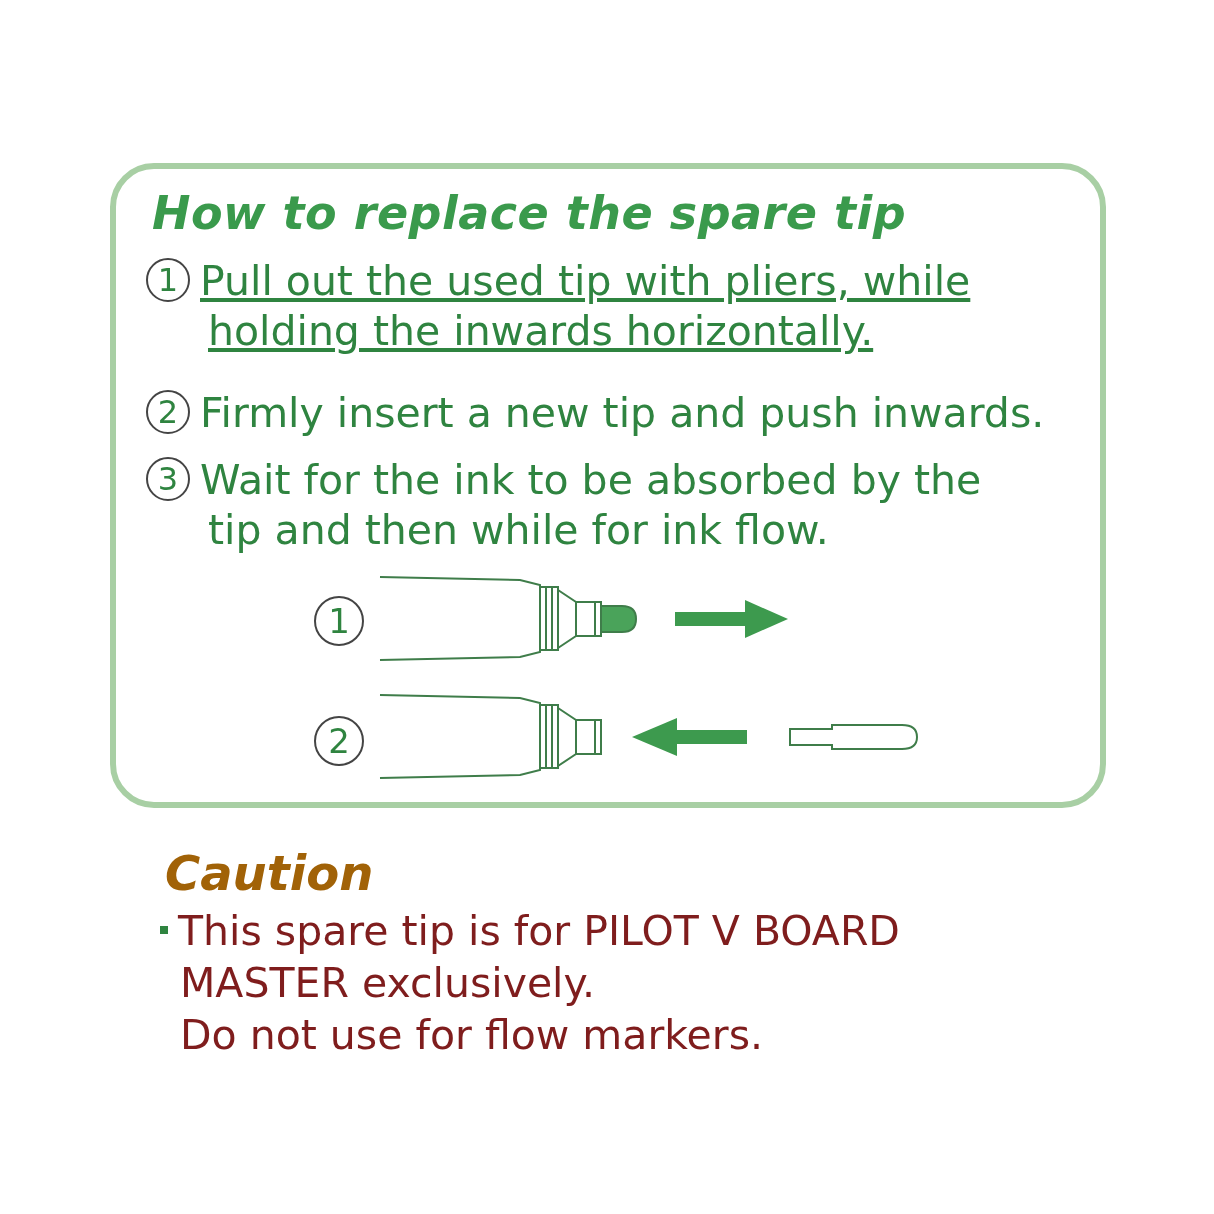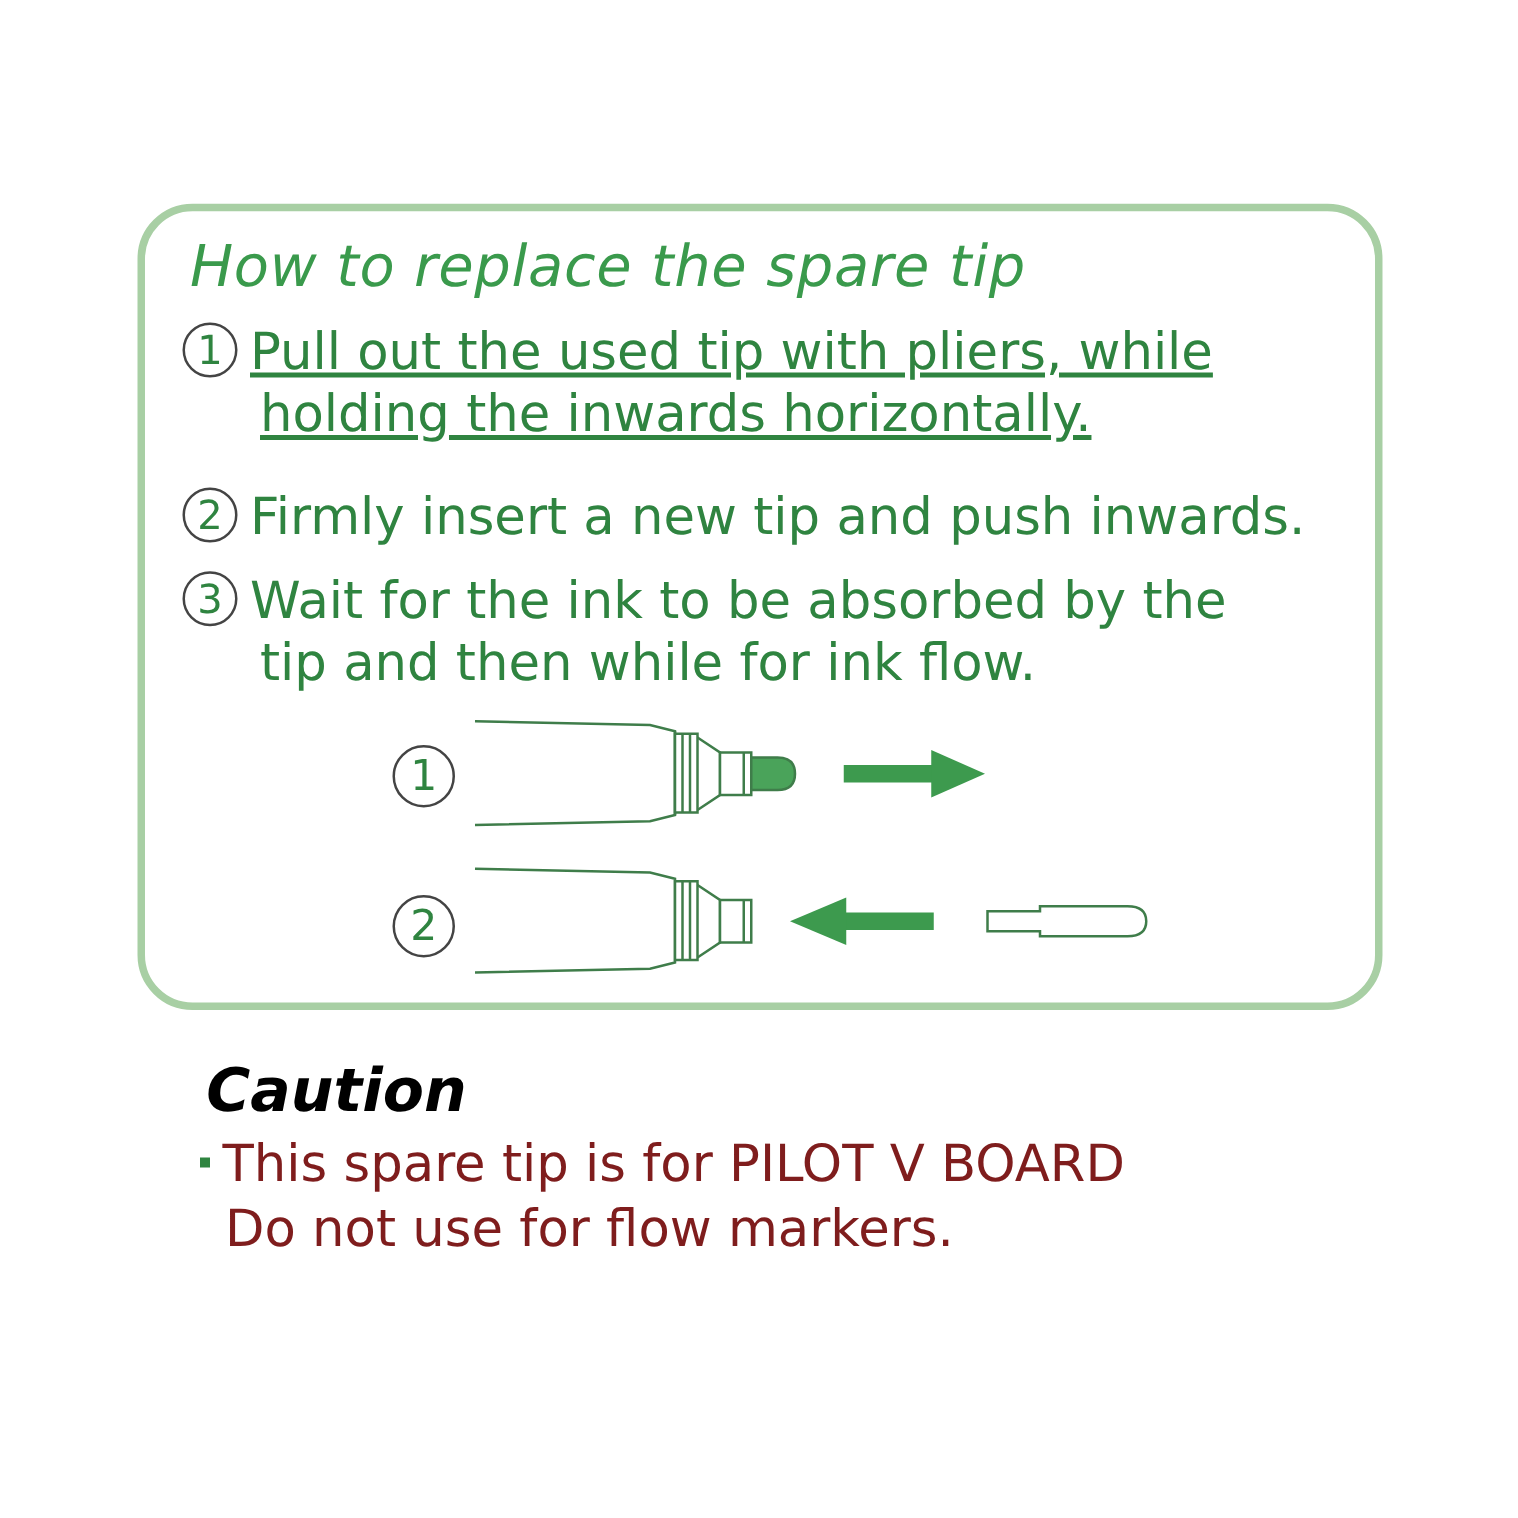--- a/index.html
+++ b/index.html
@@ -1,23 +1,23 @@
 <!DOCTYPE html>
 <html><head>
 <meta charset="utf-8">
 <style>
   html, body { margin:0; padding:0; background:#ffffff; }
   body { width:1214px; height:1214px; position:relative; overflow:hidden; font-family:"DejaVu Sans", sans-serif; color:#2f8a45; }
   .card { position:absolute; left:110px; top:163px; width:996px; height:645px; border:6px solid #a8cfa4; border-radius:44px; box-sizing:border-box; }
-  .title { position:absolute; left:152px; top:186px; font-size:46px; font-weight:normal; font-style:italic; color:#3a9a4c; letter-spacing:0.5px; white-space:nowrap; }
+  .title { position:absolute; left:152px; top:186px; font-size:46px; font-weight:bold; font-style:italic; color:#3a9a4c; letter-spacing:0.5px; white-space:nowrap; }
   .step { position:absolute; left:146px; font-size:41px; line-height:50px; color:#2f8440; white-space:nowrap; }
   .num { display:inline-block; width:44px; height:44px; border:2px solid #444; border-radius:50%; box-sizing:border-box; text-align:center; font-size:32px; line-height:40px; color:#2f8440; vertical-align:middle; margin-right:10px; position:relative; top:-4px; }
   .step .cont { padding-left:62px; }
   .diag-num { position:absolute; width:50px; height:50px; border:2px solid #444; border-radius:50%; box-sizing:border-box; text-align:center; font-size:34px; line-height:46px; color:#2f8440; }
-  .caution-title { position:absolute; left:165px; top:845px; font-size:48px; font-weight:bold; font-style:italic; color:#000000; }
+  .caution-title { position:absolute; left:165px; top:845px; font-size:48px; font-weight:bold; font-style:italic; color:#a16207; }
   .caution { position:absolute; left:160px; top:905px; font-size:41px; line-height:52px; color:#7f1d1d; white-space:nowrap; }
   .caution .bullet { display:inline-block; width:8px; height:8px; background:#2f8440; vertical-align:middle; margin-right:10px; position:relative; top:-4px; }
   .caution .cont { padding-left:20px; }
   svg { position:absolute; left:0; top:0; }
 </style>
 </head>
 <body>
 
 <div class="card"></div>
 
@@ -73,14 +73,15 @@
   </g>
   <g stroke="#3f7d4a" stroke-width="2" fill="#ffffff">
     <path d="M790 729 L832 729 L832 725 L902 725 Q917 725 917 737 Q917 749 902 749 L832 749 L832 745 L790 745 Z"></path>
   </g>
 </svg>
 
 <div class="caution-title">Caution</div>
 
 <div class="caution">
   <div><span class="bullet"></span><span>This spare tip is for PILOT V BOARD</span></div>
+  <div class="cont">MASTER exclusively.</div>
   <div class="cont">Do not use for flow markers.</div>
 </div>
 
 </body></html>

